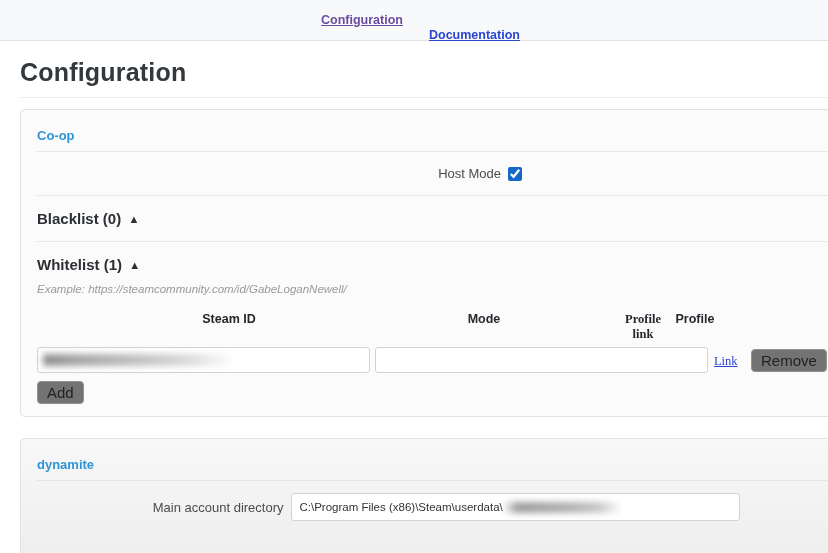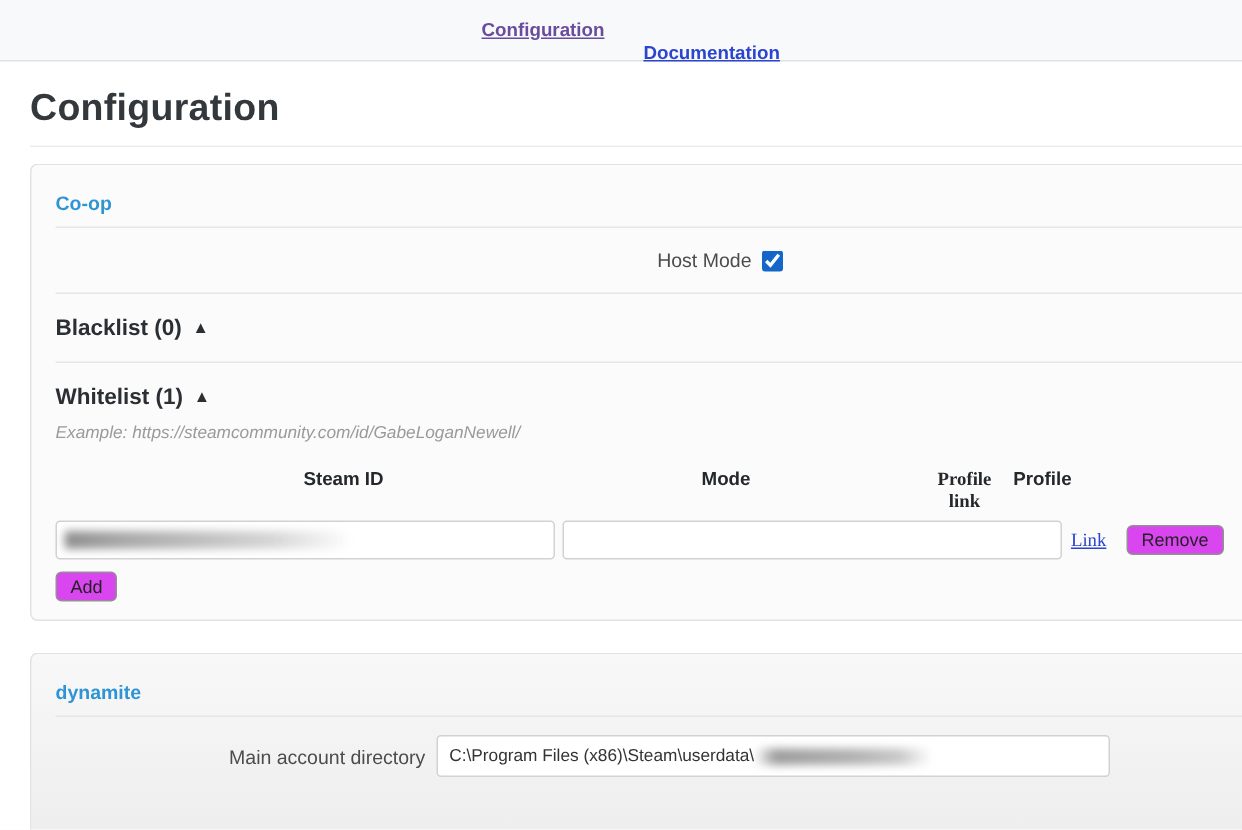--- a/index.html
+++ b/index.html
@@ -160,23 +160,23 @@
     display: inline-block;
     margin: 0 auto;
     font-size: 12.5px;
     color: var(--link-blue);
     text-decoration: underline;
     cursor: pointer;
   }
   .wl-col-profile { text-align: center; }
   .btn {
     font-family: "Liberation Sans", sans-serif;
-    font-size: 12px;
+    font-size: 15px;
     color: #222;
-    background: #d946ef;
+    background: #737373;
     border: 1px solid #919191;
     border-radius: 4px;
     padding: 2px 9px;
     cursor: pointer;
   }
   .btn-remove { margin-left: 9px; }
   .btn-add { margin-top: 8px; }
 
   
   .dir-input-wrap { position: relative; width: 449px; margin-left: 7px; }

